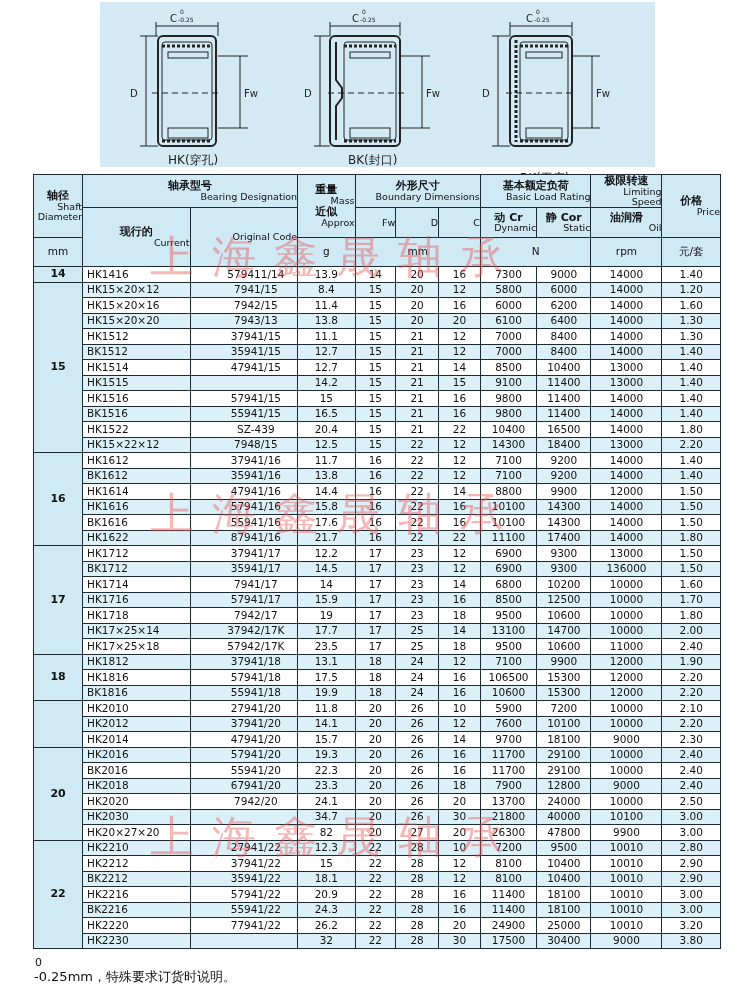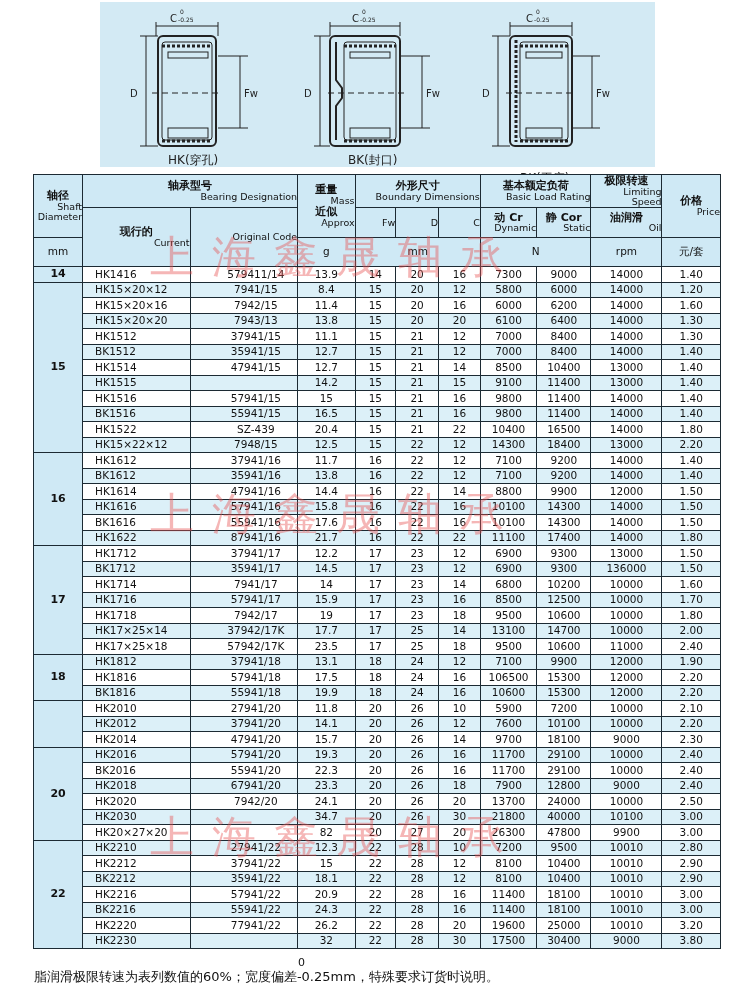--- a/index.html
+++ b/index.html
@@ -35,21 +35,21 @@
   }
   thead th {
     background: #cfe9f5; font-weight: normal; color: #111;
   }
   thead th .cn { font-size: 11px; font-weight: bold; display: block; }
   thead th .en { font-size: 9.5px; display: block; text-align: right; }
   tbody td { height: 15.5px; padding: 0 2px; }
   tbody tr.odd td { background: #ffffff; }
   tbody tr.even td { background: #dcf0f8; }
   tbody td.shaft { background: #cfe9f5 !important; font-weight: bold; font-size: 11px; }
-  td.model { text-align: left; padding-left: 12px; }
+  td.model { text-align: left; padding-left: 4px; }
   td.code { text-align: center; padding-left: 26px; }
   .footnote {
     position: absolute; left: 34px; top: 968px; font-size: 13px; color: #111; white-space: nowrap;
   }
   .footnote .sup-wrap { position: relative; display: inline-block; }
   .footnote .sup { position: absolute; top: -13px; left: 1px; font-size: 11px; }
   .watermark {
     position: absolute; font-family: Liberation Sans, sans-serif;
     font-size: 44px; color: rgba(230, 80, 80, 0.42); letter-spacing: 18px;
     white-space: nowrap; pointer-events: none;
@@ -750,21 +750,21 @@
           <td>10010</td>
           <td>3.00</td>
         </tr>
         <tr class="odd">
           <td class="model">HK2220</td>
           <td class="code">77941/22</td>
           <td>26.2</td>
           <td>22</td>
           <td>28</td>
           <td>20</td>
-          <td>19600</td>
+          <td>24900</td>
           <td>25000</td>
           <td>10010</td>
           <td>3.20</td>
         </tr>
         <tr class="even">
           <td class="model">HK2230</td>
           <td class="code"></td>
           <td>32</td>
           <td>22</td>
           <td>28</td>
@@ -776,14 +776,14 @@
         </tr>
       </tbody>
   </table>
 </div>
 
 <div class="watermark" style="left:150px; top:228px;">上海鑫晟轴承</div>
 <div class="watermark" style="left:150px; top:485px;">上海鑫晟轴承</div>
 <div class="watermark" style="left:150px; top:808px;">上海鑫晟轴承</div>
 
 <div class="footnote">
-  <span>脂润滑极限转速为表列数值的60%；宽度偏差</span><span class="sup-wrap"><span class="sup">0</span><span>-0.25mm</span></span><span>，特殊要求订货时说明。</span>
+  <span class="sup-wrap"><span class="sup">0</span><span>-0.25mm</span></span><span>，特殊要求订货时说明。</span>
 </div>
 
 </body></html>

